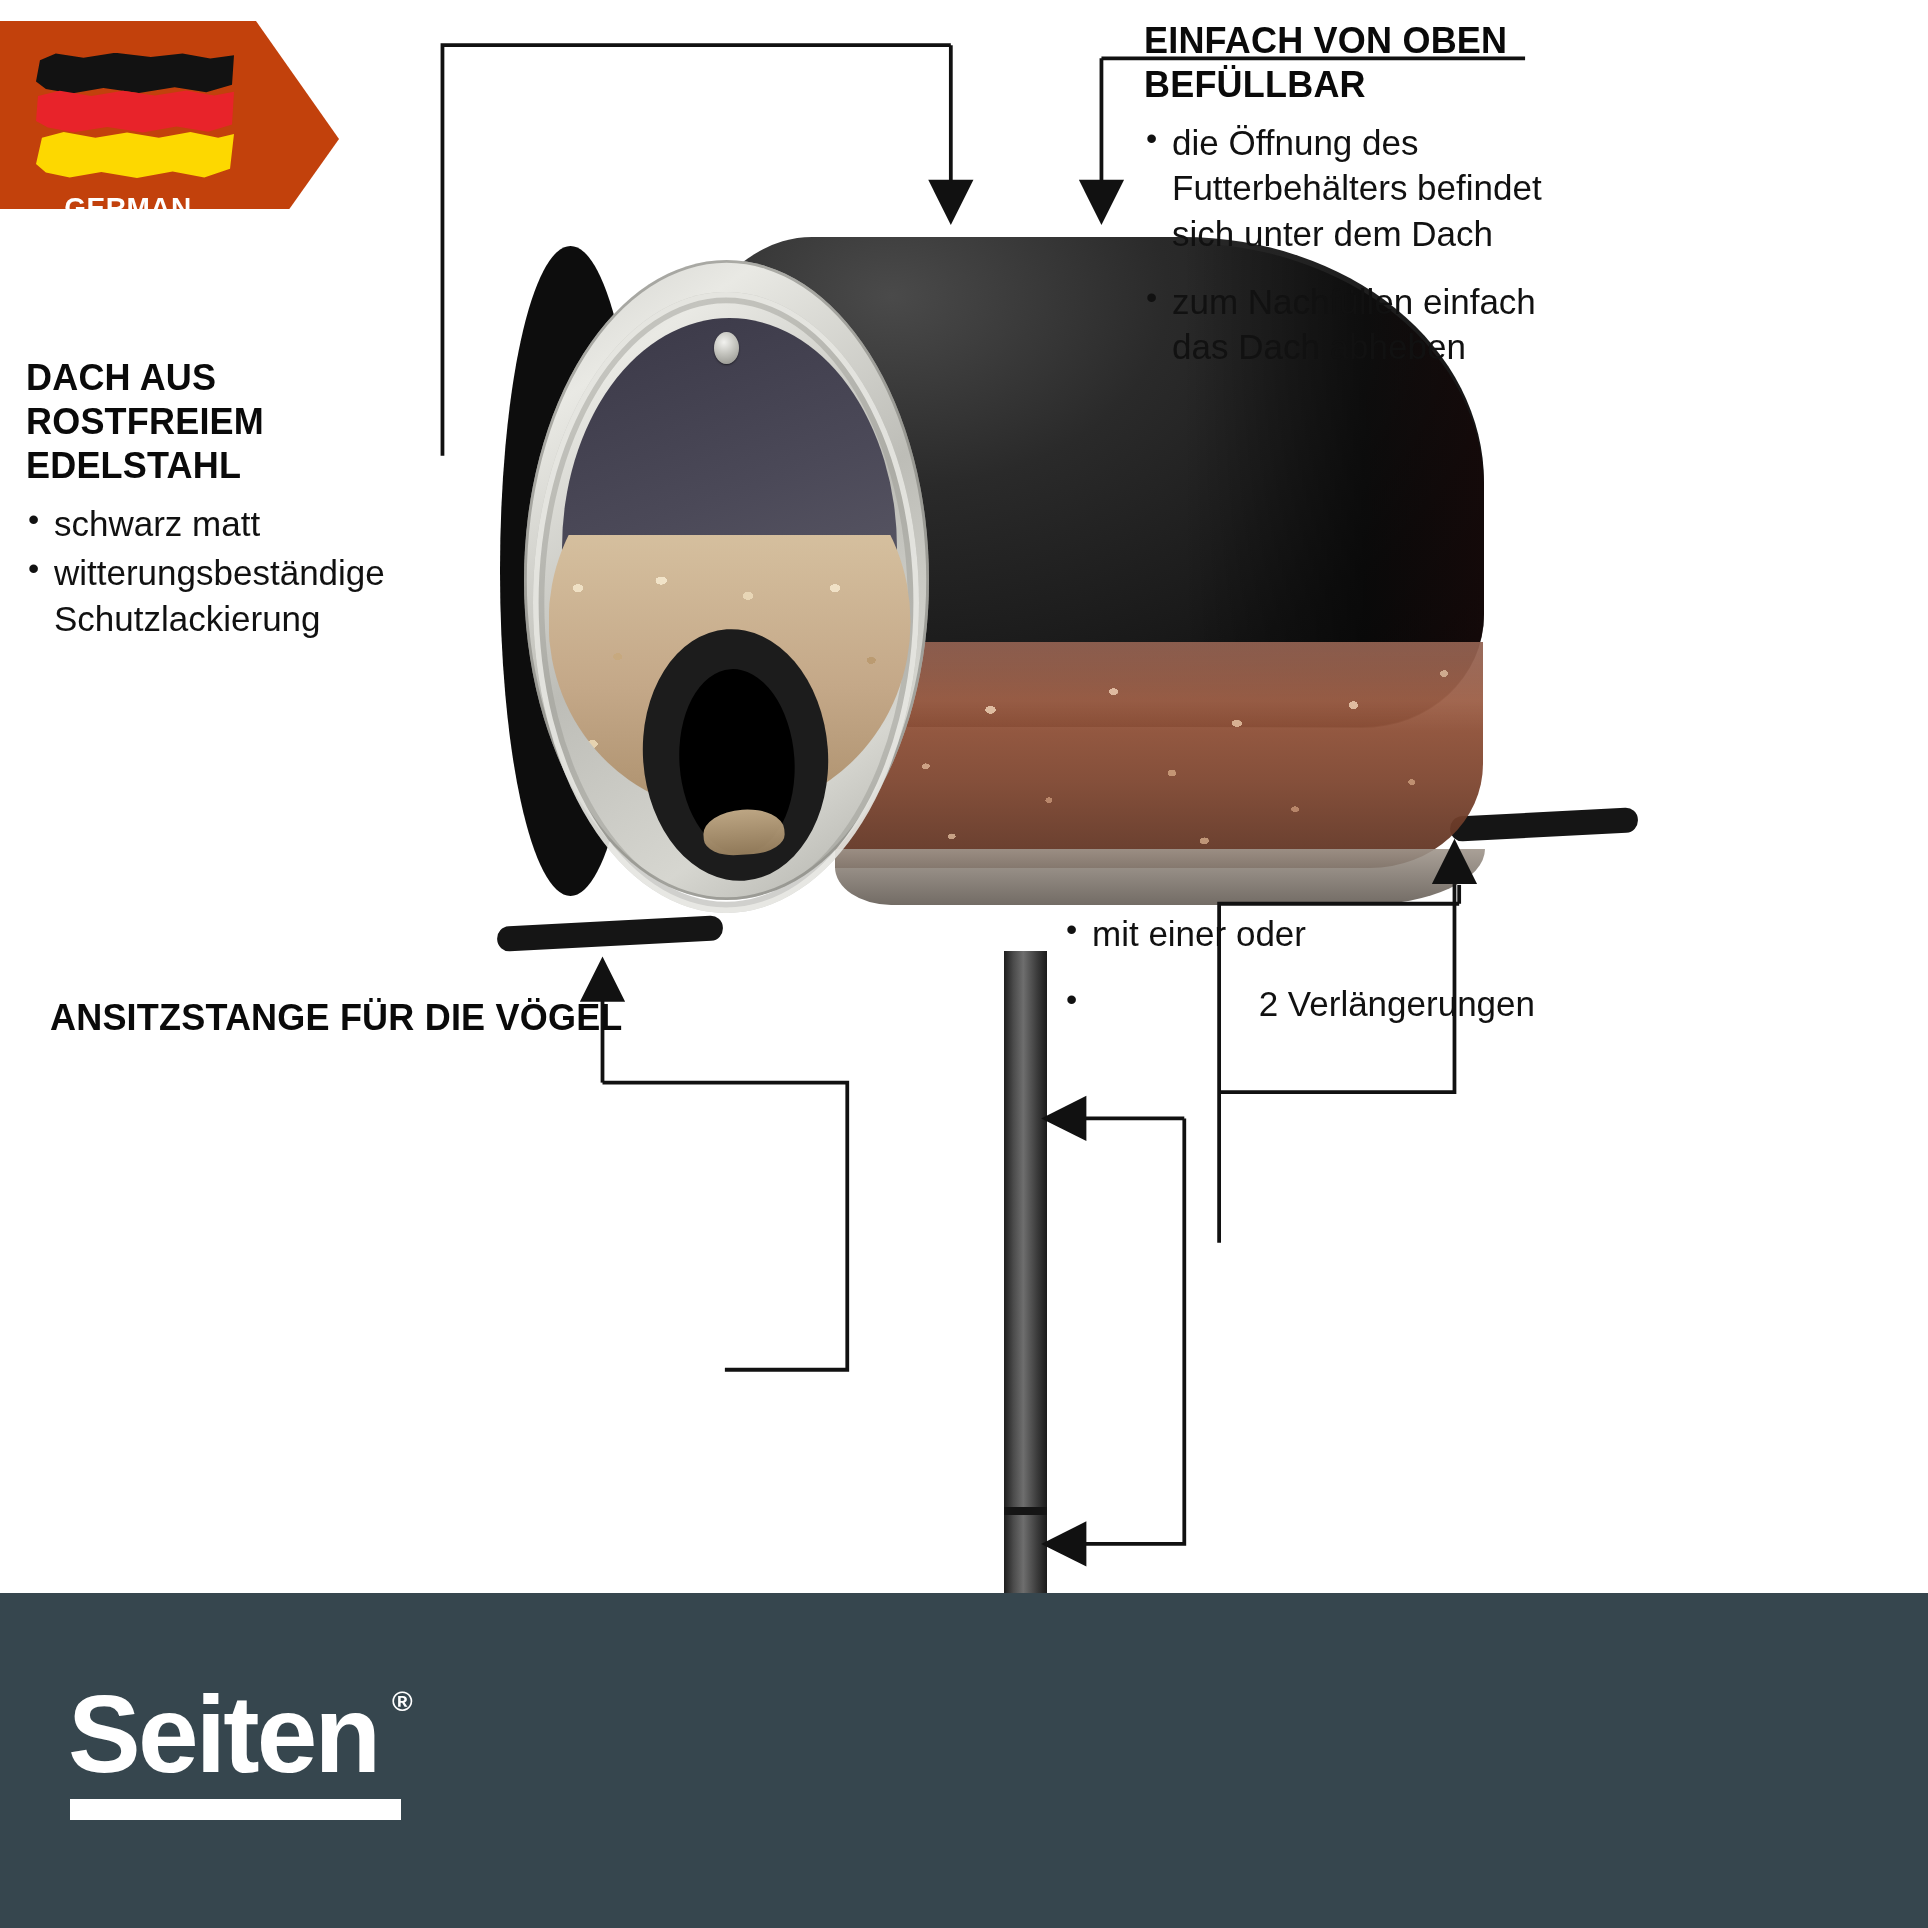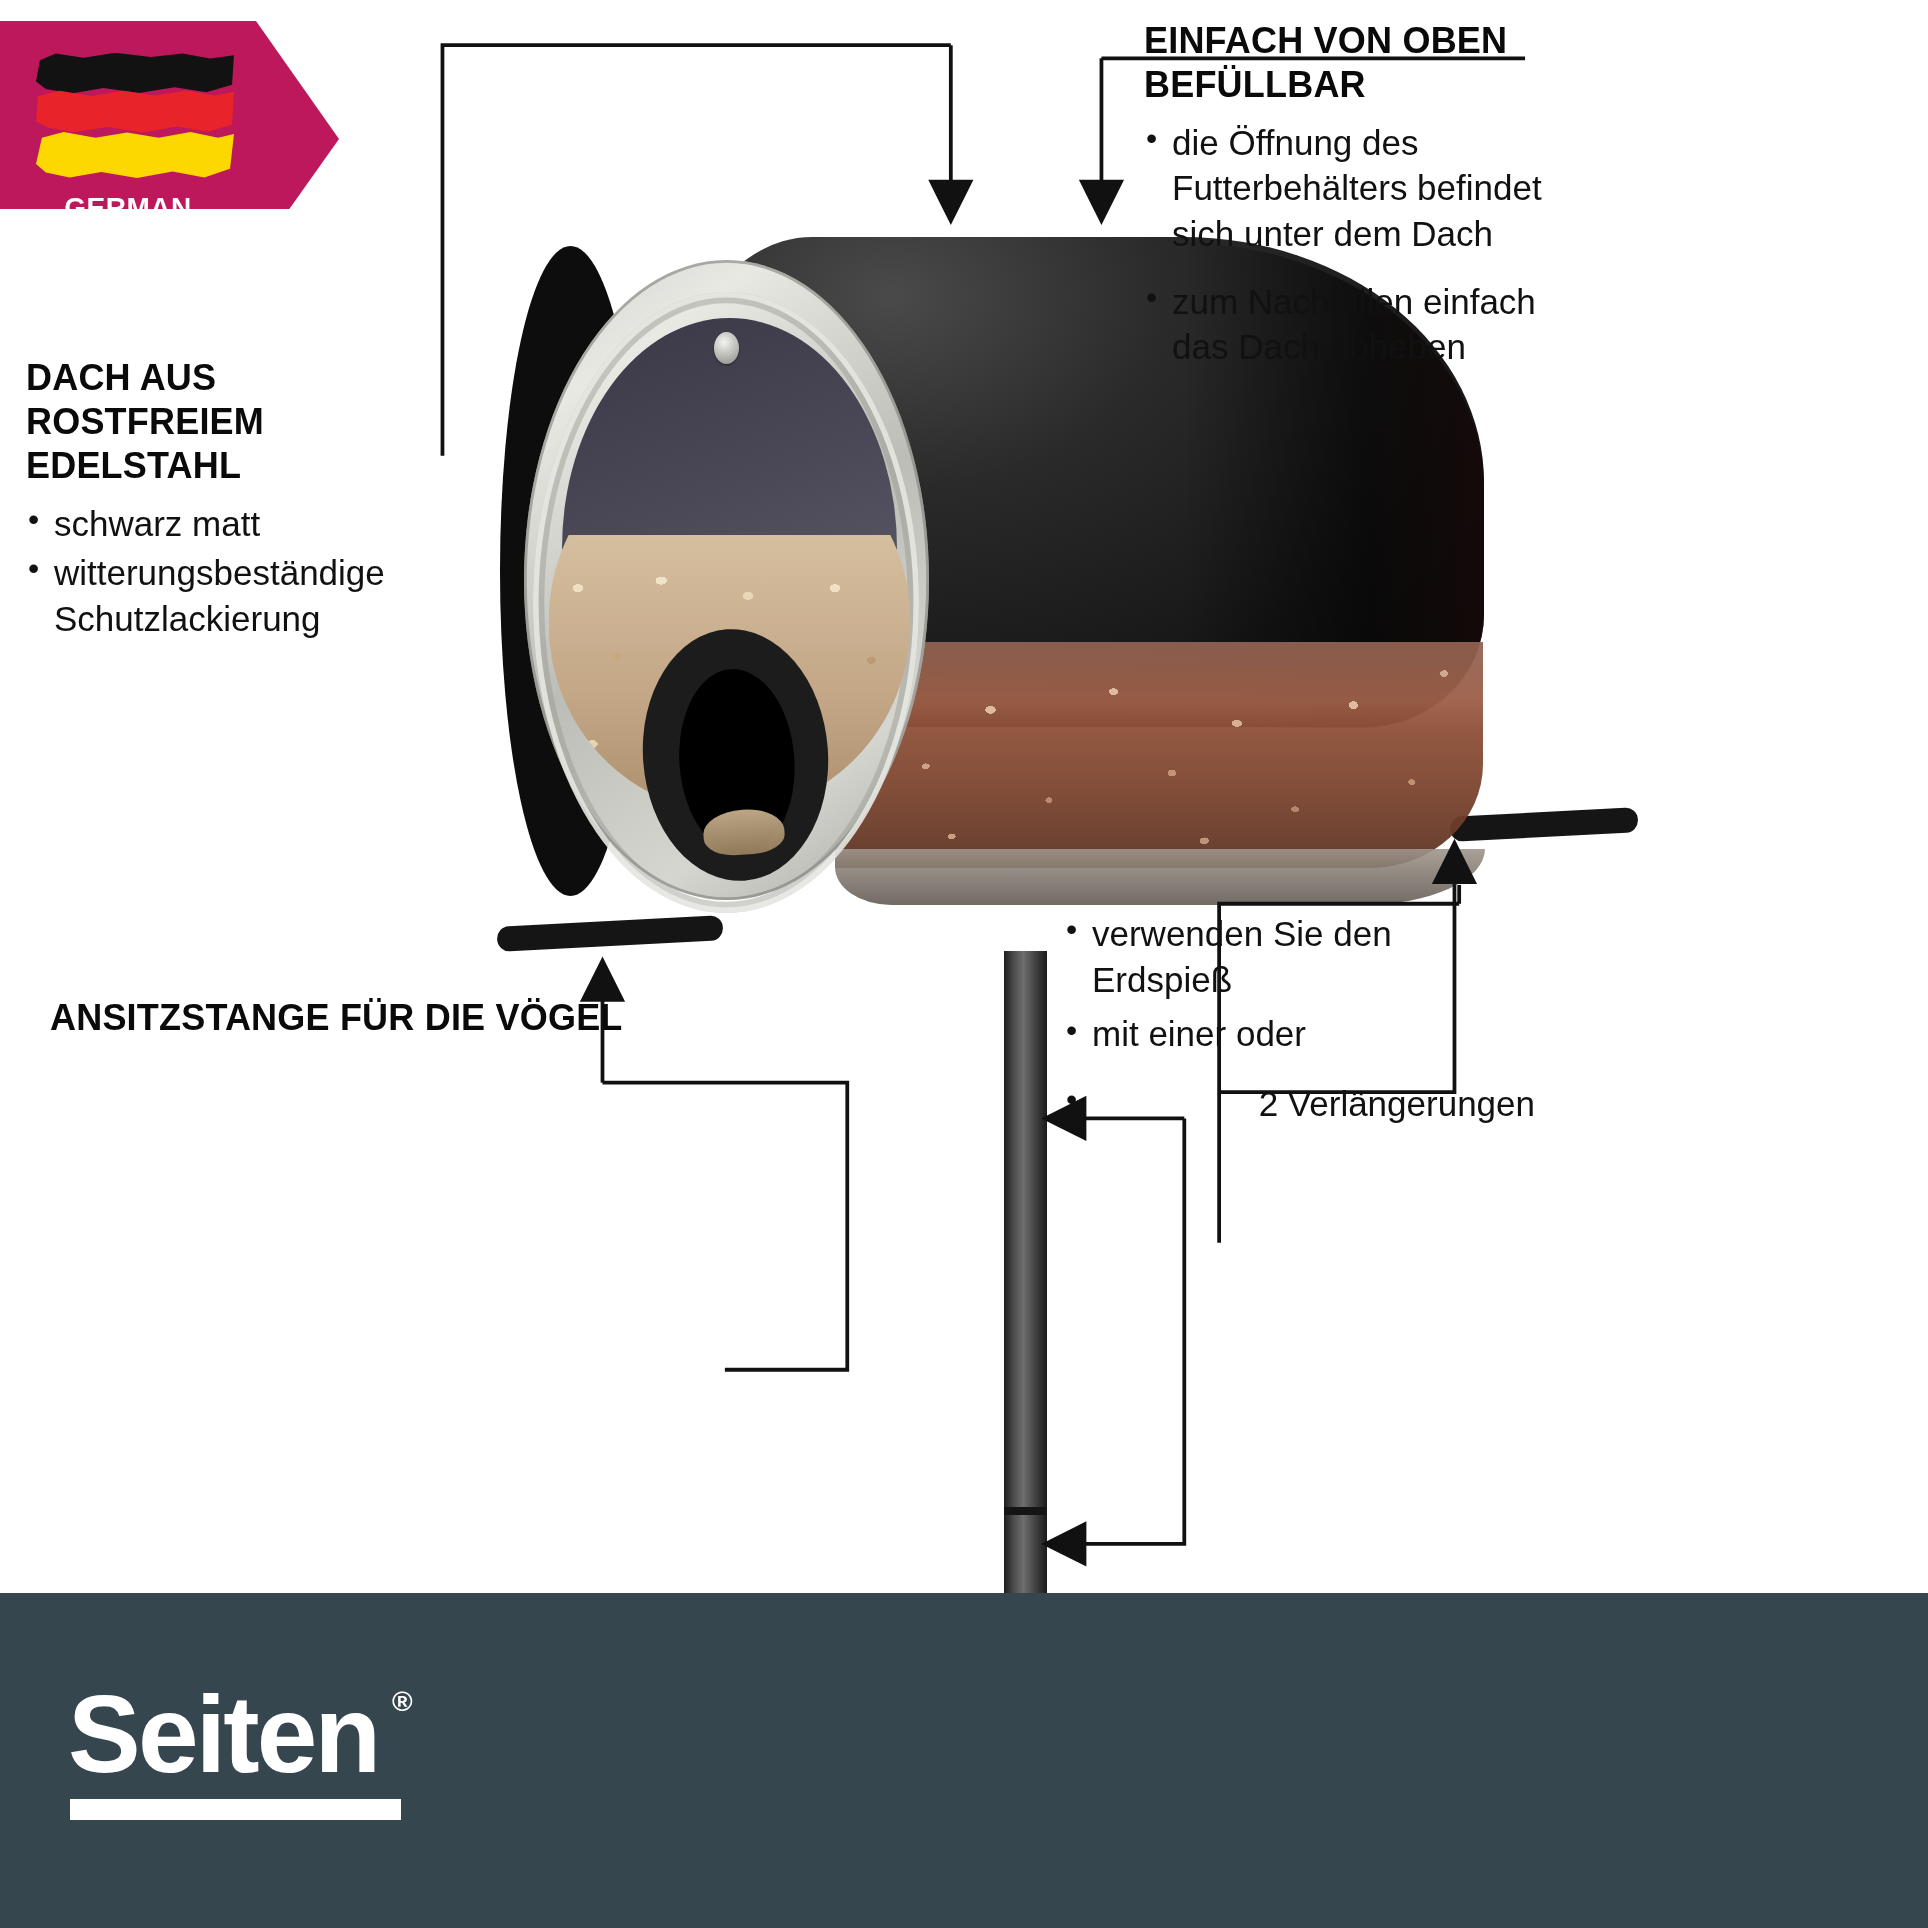--- a/index.html
+++ b/index.html
@@ -8,21 +8,21 @@
     background:#ffffff;
     font-family:"Liberation Sans", sans-serif;
     overflow:hidden;
     position:relative;
   }
   #stage{position:absolute;inset:0;width:1928px;height:1928px;}
 
   
   .badge{
     position:absolute;left:0;top:21px;width:339px;height:188px;
-    background:#be185d;
+    background:#c2410c;
     clip-path:polygon(0 0, 256px 0, 339px 118px, 256px 235px, 0 235px);
   }
   .flag{
     position:absolute;left:36px;top:28px;width:198px;height:132px;
   }
   .flag .band{position:absolute;left:0;width:100%;}
   .flag .b1{top:3.8px;height:41px;background:#121212;
     clip-path:polygon(2% 18%,10% 2%,24% 12%,40% 0,58% 10%,74% 2%,88% 14%,100% 6%,99% 78%,86% 96%,70% 84%,52% 98%,34% 86%,18% 99%,5% 88%,0 70%);}
   .flag .b2{top:41px;height:43px;background:#e8232a;
     clip-path:polygon(1% 14%,12% 2%,28% 14%,44% 2%,60% 13%,76% 1%,90% 13%,100% 4%,99% 80%,87% 97%,71% 85%,54% 99%,36% 86%,19% 98%,6% 87%,0 72%);}
@@ -328,21 +328,20 @@
       <li>witterungsbeständige Schutzlackierung</li>
     </ul>
   </div>
 
   <div class="blk" id="blk-perch">
     <h3>ANSITZSTANGE FÜR DIE VÖGEL</h3>
   </div>
 
   <div class="blk" id="blk-height">
     <ul>
-      <li>verwenden Sie den Erdspieß</li>
       <li style="list-style:none;padding-left:28px;margin-bottom:24px;">mit einer oder</li>
       <li style="list-style:none;padding-left:28px;text-align:right;">2 Verlängerungen</li>
     </ul>
   </div>
 
   <div class="footer">
     <div class="logo">
       <div class="logo-word">Seiten</div>
       <div class="logo-reg">®</div>
       <div class="logo-bar"></div>

